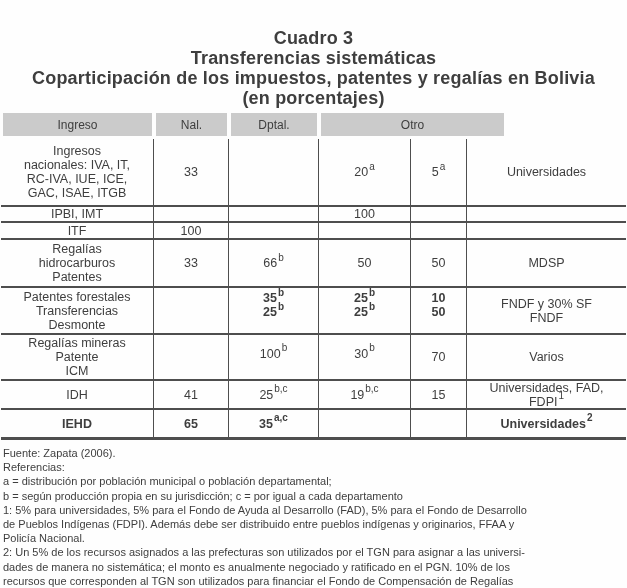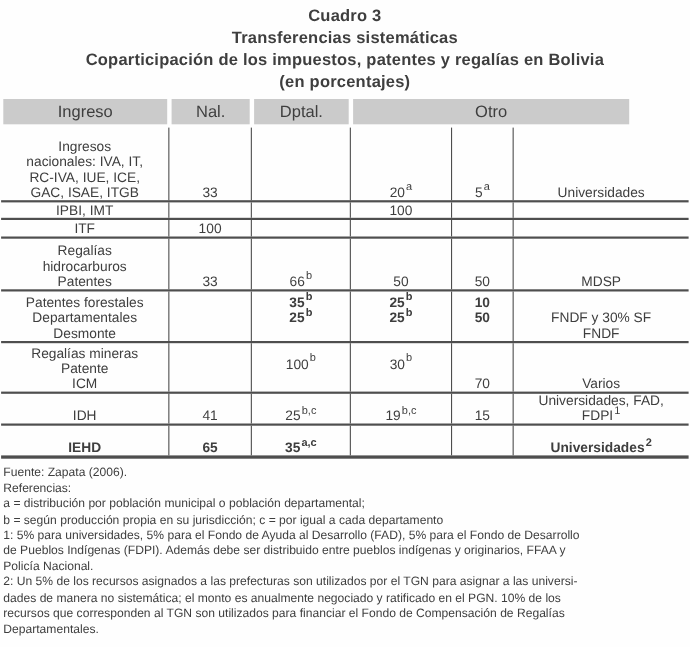--- a/index.html
+++ b/index.html
@@ -12,42 +12,43 @@
   body{
     width:627px;height:588px;overflow:hidden;
     background:var(--page-bg);
     color:var(--text);
     font-family:"Liberation Sans", sans-serif;
   }
   .title-block{
     padding-top:5px;
     text-align:center;
     font-weight:bold;
-    font-size:15px;
+    font-size:18px;
     line-height:20px;
     letter-spacing:.2px;
+    margin-top:23px;
   }
   .table-wrap{width:625px;margin:5px 0 0 1px;}
   .thead{display:flex;height:23px;margin-bottom:3px;}
   .hcell{
     background:var(--header-bg);
     display:flex;align-items:center;justify-content:center;
-    font-size:15px;
+    font-size:12px;
     margin:0 2px;
     text-align:center;
   }
-  .hc0{width:149px}.hc1{width:71px}.hc2{width:86px}.hc3{width:88px}.hc4{width:251px}
+  .hc0{width:149px}.hc1{width:71px}.hc2{width:86px}.hc3{width:88px}.hc4{width:183px}
   .trow{display:flex;border-bottom:2px solid var(--line);}
   .trow:last-child{border-bottom:3px solid var(--line);font-weight:bold;}
   .r0{height:66px}.r1{height:14px}.r2{height:15px}.r3{height:46px}
   .r4{height:45px}.r5{height:44px}.r6{height:27px}.r7{height:27px}
   .cell{
     box-sizing:border-box;
     display:flex;flex-direction:column;
-    justify-content:flex-end;align-items:center;
+    justify-content:center;align-items:center;
     text-align:center;
     font-size:12.5px;line-height:14px;
     padding:0 1px;
     overflow:hidden;
   }
   .c0{width:153px}.c1{width:75px}.c2{width:90px}.c3{width:92px}.c4{width:56px}.c5{width:159px}
   .c0,.c1,.c2,.c3,.c4{border-right:1px solid var(--line);}
   .v-between{justify-content:flex-start;padding:3px 1px;font-weight:bold;}
   .v-low{justify-content:center;padding-bottom:7px;}
   .cline{white-space:nowrap;}
@@ -145,21 +146,21 @@
         <div class="cell c4">
           <div class="cline">50</div>
         </div>
         <div class="cell c5">
           <div class="cline">MDSP</div>
         </div>
       </div>
       <div class="trow r4">
         <div class="cell c0">
           <div class="cline">Patentes forestales</div>
-          <div class="cline">Departamentales</div>
+          <div class="cline">Transferencias</div>
           <div class="cline">Desmonte</div>
         </div>
         <div class="cell c1"></div>
         <div class="cell c2 v-between">
           <div class="cline">35<sup>b</sup></div>
           <div class="cline">25<sup>b</sup></div>
         </div>
         <div class="cell c3 v-between">
           <div class="cline">25<sup>b</sup></div>
           <div class="cline">25<sup>b</sup></div>

